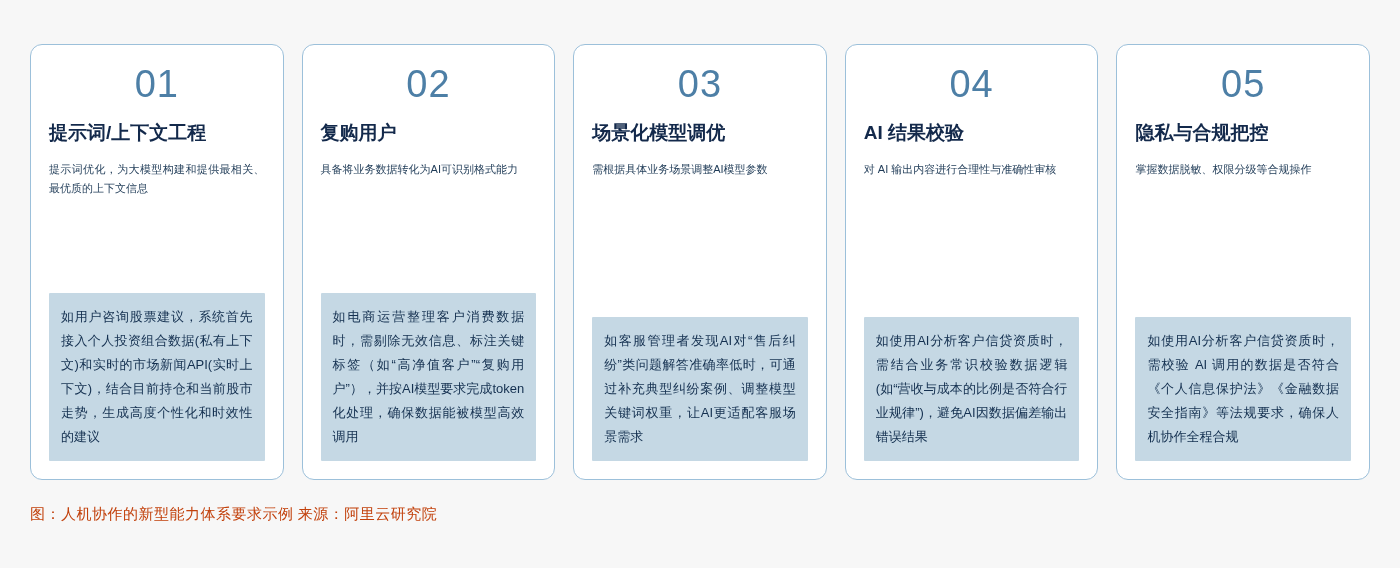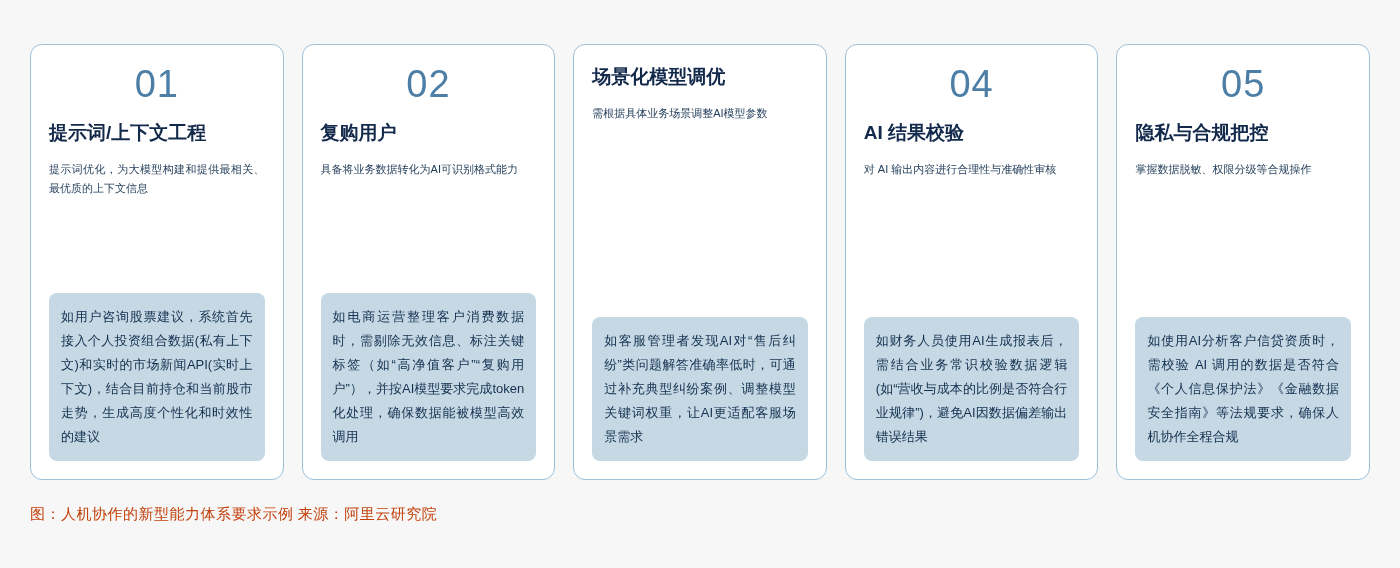--- a/index.html
+++ b/index.html
@@ -59,21 +59,21 @@
   }
   .card-desc {
     font-size: 11px;
     line-height: 1.75;
     color: #1f3b57;
     margin-bottom: 16px;
     text-align: justify;
   }
   .card-example {
     background: #c5d8e4;
-    border-radius: 8px;
+    border-radius: 1px;
     padding: 12px 12px;
     font-size: 13px;
     line-height: 1.85;
     color: #143050;
     text-align: justify;
     margin-top: auto;
   }
   .caption {
     position: absolute;
     left: 30px;
@@ -99,30 +99,31 @@
     </div>
 
     <div class="card">
       <div class="card-number">02</div>
       <div class="card-title">复购用户</div>
       <div class="card-desc">具备将业务数据转化为AI可识别格式能力</div>
       <div class="card-example">如电商运营整理客户消费数据时，需剔除无效信息、标注关键标签（如“高净值客户”“复购用户”），并按AI模型要求完成token化处理，确保数据能被模型高效调用</div>
     </div>
 
     <div class="card">
+      <div class="card-number">03</div>
       <div class="card-title">场景化模型调优</div>
       <div class="card-desc">需根据具体业务场景调整AI模型参数</div>
       <div class="card-example">如客服管理者发现AI对“售后纠纷”类问题解答准确率低时，可通过补充典型纠纷案例、调整模型关键词权重，让AI更适配客服场景需求</div>
     </div>
 
     <div class="card">
       <div class="card-number">04</div>
       <div class="card-title">AI 结果校验</div>
       <div class="card-desc">对 AI 输出内容进行合理性与准确性审核</div>
-      <div class="card-example">如财务人员使用AI生成报表后，需结合业务常识校验数据逻辑(如“营收与成本的比例是否符合行业规律”)，避免AI因数据偏差输出错误结果</div>
+      <div class="card-example">如使用AI分析客户信贷资质时，需结合业务常识校验数据逻辑(如“营收与成本的比例是否符合行业规律”)，避免AI因数据偏差输出错误结果</div>
     </div>
 
     <div class="card">
       <div class="card-number">05</div>
       <div class="card-title">隐私与合规把控</div>
       <div class="card-desc">掌握数据脱敏、权限分级等合规操作</div>
       <div class="card-example">如使用AI分析客户信贷资质时，需校验 AI 调用的数据是否符合《个人信息保护法》《金融数据安全指南》等法规要求，确保人机协作全程合规</div>
     </div>
 
   </div>

